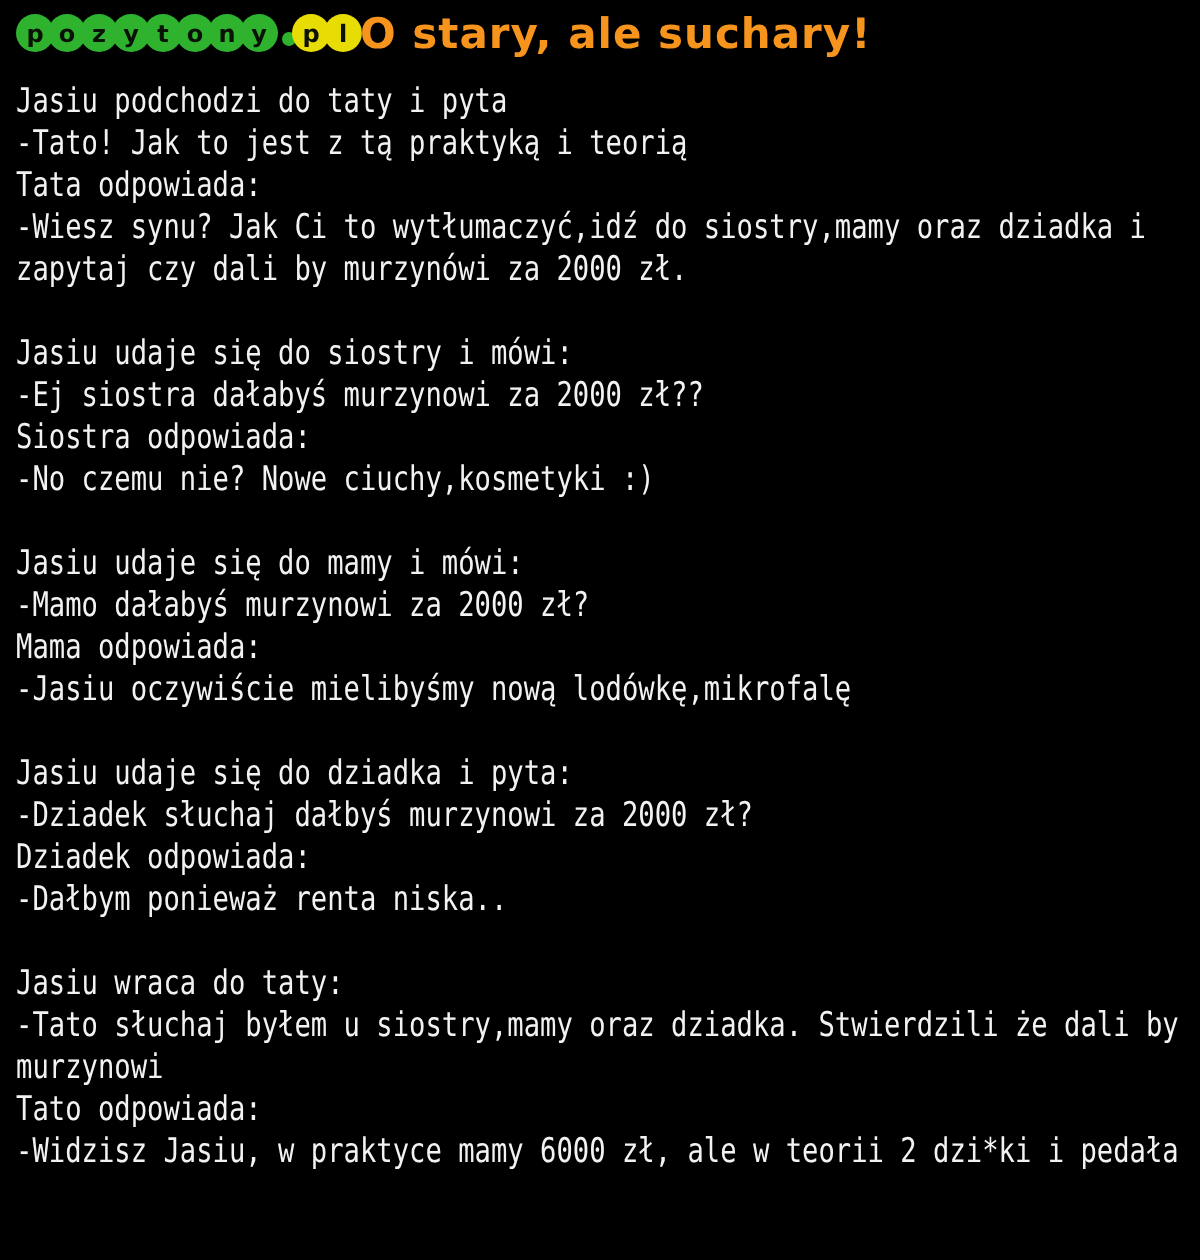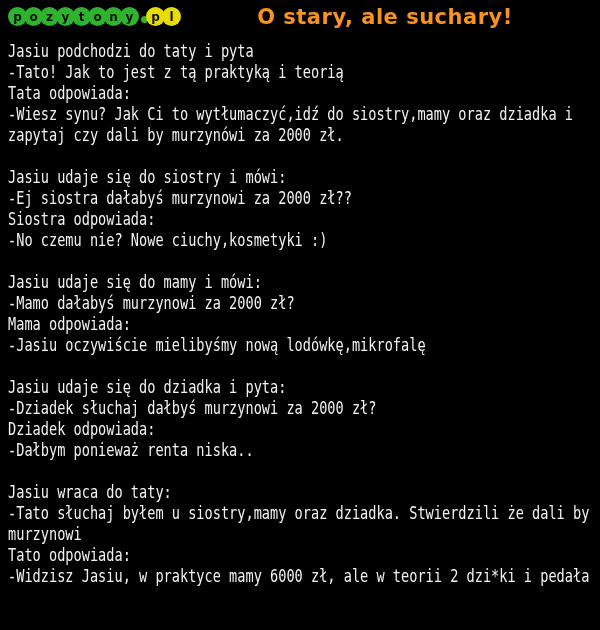--- a/index.html
+++ b/index.html
@@ -56,21 +56,21 @@
     border-radius: 50%;
     background: var(--green);
     margin: 6px 1px 0 2px;
     flex: 0 0 auto;
   }
   .title {
     position: absolute;
     left: 180px;
     right: 10px;
     top: 5px;
-    text-align: center;
+    text-align: left;
     font-family: "DejaVu Sans", sans-serif;
     font-weight: bold;
     font-size: 21px;
     letter-spacing: 0.5px;
     color: var(--accent);
     text-shadow: 0 0 1px rgba(0,0,0,0.6);
     white-space: nowrap;
   }
   .joke {
     position: absolute;

